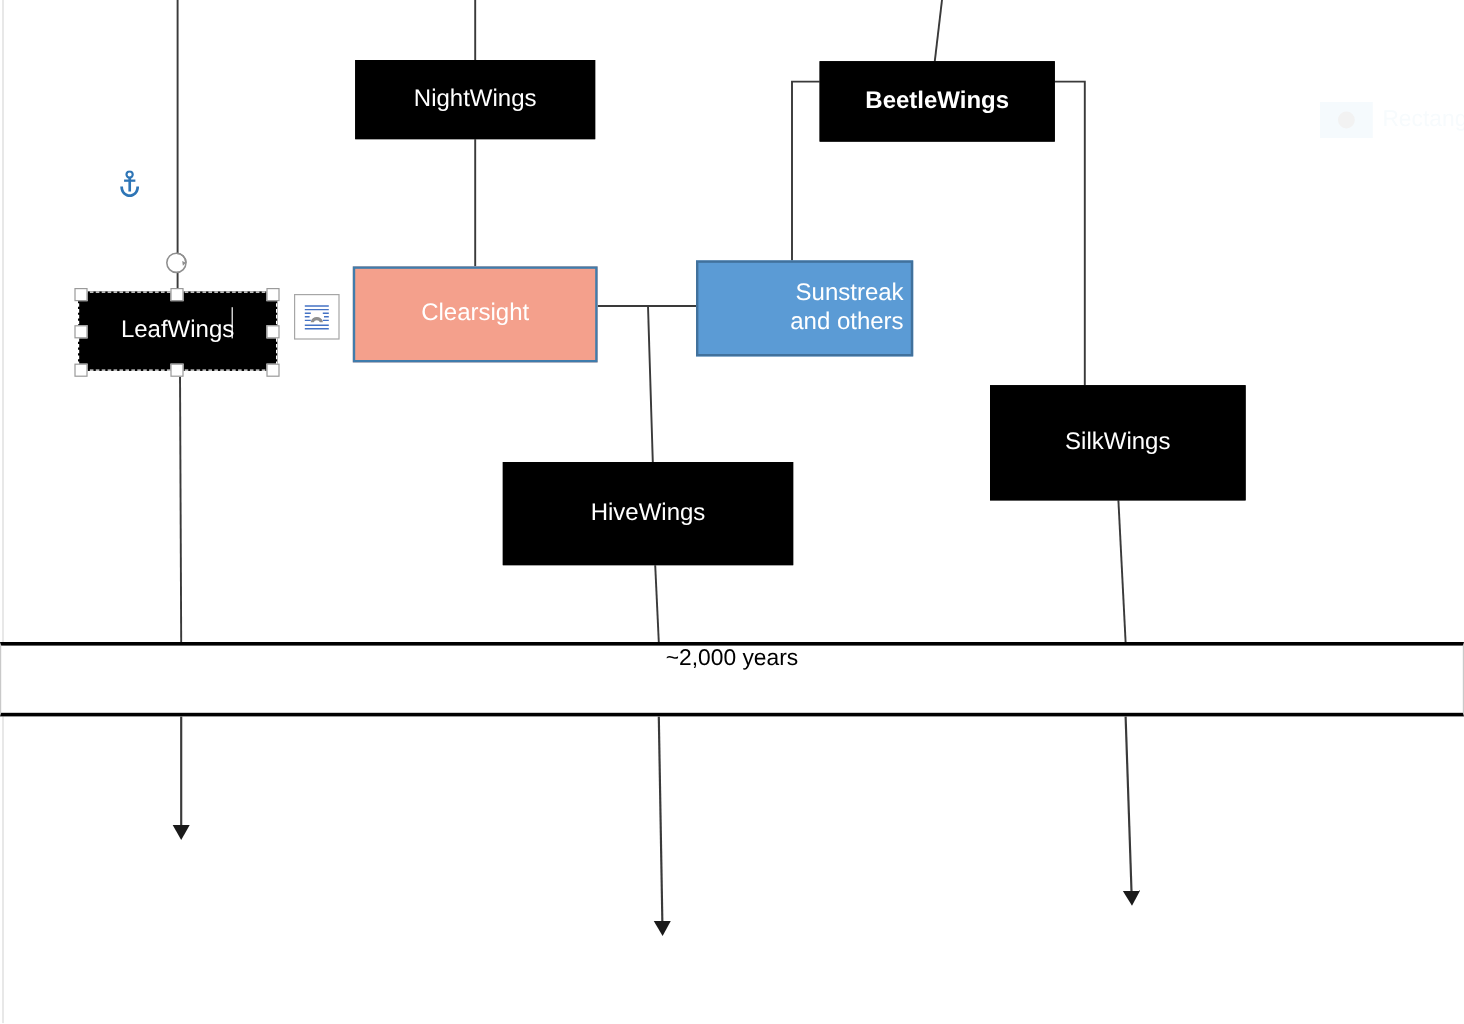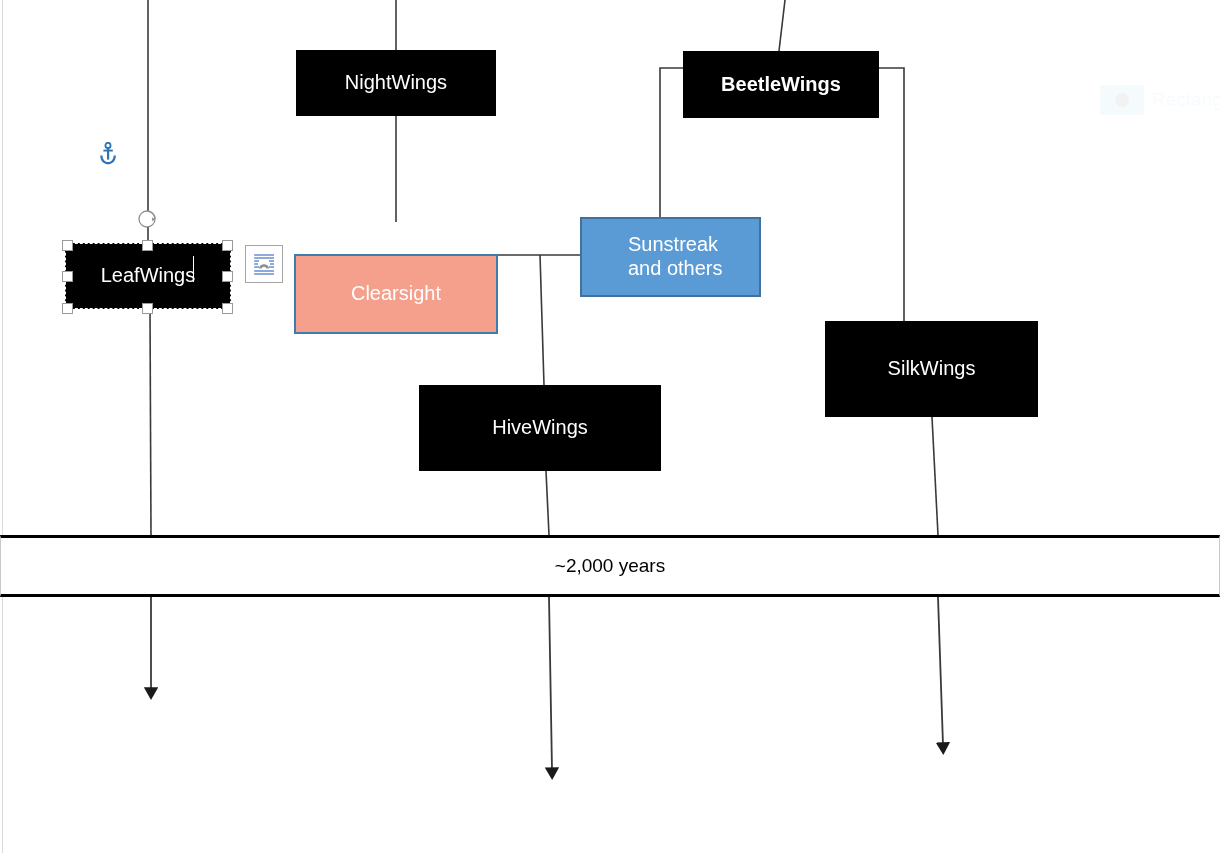--- a/index.html
+++ b/index.html
@@ -36,52 +36,51 @@
     height: 853px;
     pointer-events: none;
   }
   
   .node {
     position: absolute;
     box-sizing: border-box;
     display: flex;
     align-items: center;
     justify-content: center;
-    text-align: left;
+    text-align: right;
     color: #ffffff;
     line-height: 1.18;
   }
   .node.dark {
     background: #000000;
     border: 1px solid #000000;
   }
   .node.salmon {
     background: #F4A08C;
     border: 2px solid #3F7CAC;
-    margin-top: 32px;
   }
   .node.blue {
     background: #5B9BD5;
     border: 2px solid #41719C;
   }
   .node-label {
     display: block;
     padding: 0 6px;
   }
   
   .era-bar {
     position: absolute;
     box-sizing: border-box;
     background: #ffffff;
     border-top: 3px solid #000000;
     border-bottom: 3px solid #000000;
     border-left: 1px solid #c9c9c9;
     border-right: 1px solid #c9c9c9;
     display: flex;
-    align-items: center;
+    align-items: flex-start;
     justify-content: center;
     color: #000000;
   }
   
   .selection-frame {
     position: absolute;
     box-sizing: border-box;
     border: 1px dashed #ffffff;
     pointer-events: none;
   }

